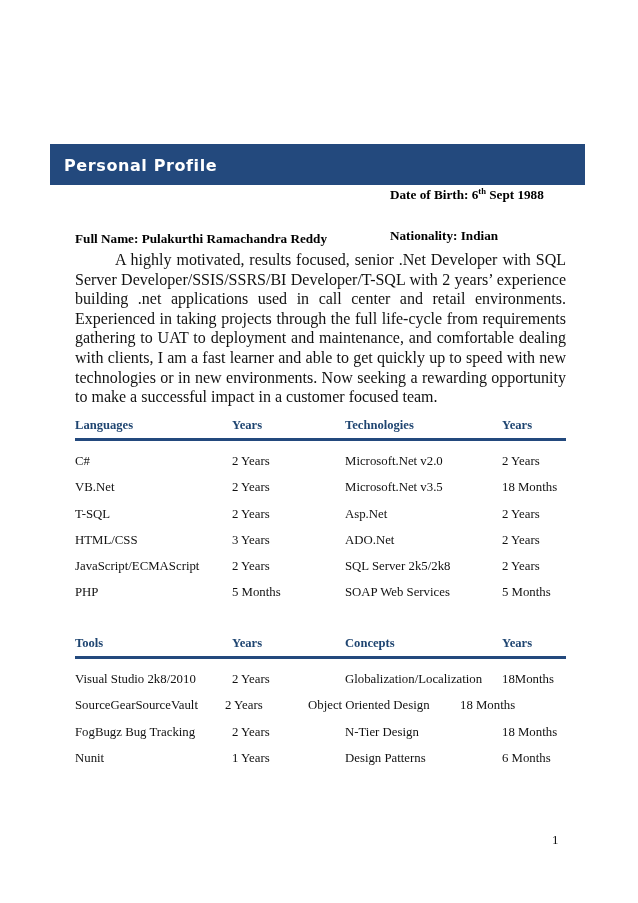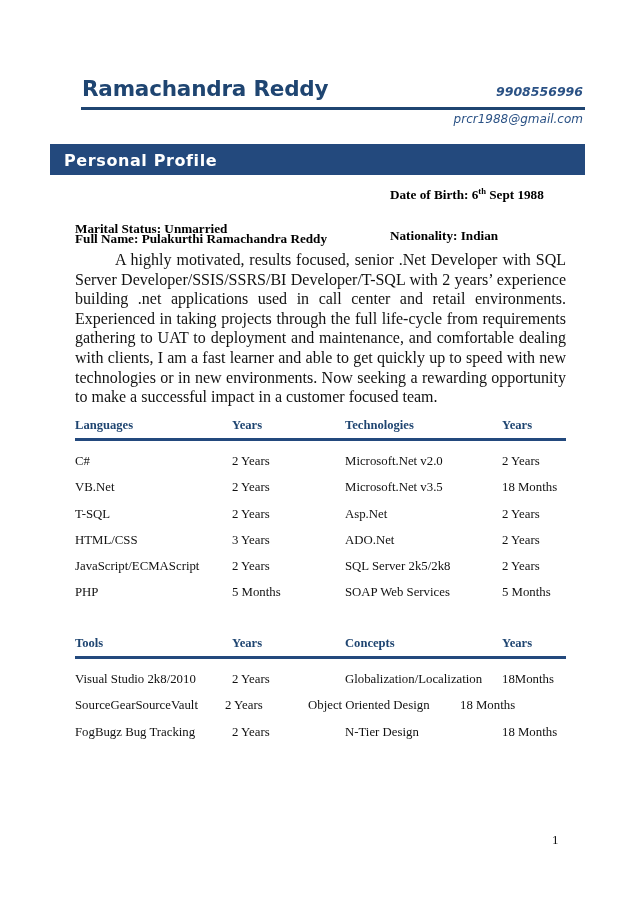--- a/index.html
+++ b/index.html
@@ -72,21 +72,21 @@
     font-size: 12px;
     color: #2b5285;
     white-space: nowrap;
   }
 
   
   .section-bar {
     position: absolute;
     left: 50px;
     width: 535px;
-    height: 31px;
+    height: 41px;
     background: #23497d;
   }
   .section-bar .section-title {
     position: absolute;
     left: 14px;
     top: 50%;
     transform: translateY(-50%);
     font-family: "DejaVu Sans", sans-serif;
     font-weight: bold;
     font-size: 16px;
@@ -192,36 +192,29 @@
     top: 832px;
     font-size: 13px;
     color: #111111;
   }
 </style>
 </head>
 <body>
 
 <div class="page">
 
-  <div class="header">
-    <div class="name">Ramachandra Reddy</div>
-    <div class="phone">9908556996</div>
-    <div class="header-rule"></div>
-    <div class="email">prcr1988@gmail.com</div>
-  </div>
 
   <div class="section-bar" id="bar-profile">
     <span class="section-title">Personal Profile</span>
   </div>
 
   <div class="detail-line detail-left" id="row-name">Full Name: Pulakurthi Ramachandra Reddy</div>
 
   <div class="detail-line detail-right" id="row-dob"><span>Date of Birth: 6</span><span class="sup">th</span><span> Sept 1988</span></div>
 
-  <div class="detail-line detail-left" id="row-marital">Marital Status: Unmarried</div>
 
   <div class="detail-line detail-right" id="row-nationality">Nationality: Indian</div>
 
   <div class="summary">A highly motivated, results focused, senior .Net Developer with SQL Server Developer/SSIS/SSRS/BI Developer/T-SQL with 2 years’ experience building .net applications used in call center and retail environments. Experienced in taking projects through the full life-cycle from requirements gathering to UAT to deployment and maintenance, and comfortable dealing with clients, I am a fast learner and able to get quickly up to speed with new technologies or in new environments. Now seeking a rewarding opportunity to make a successful impact in a customer focused team.</div>
 
 
   <div class="skill-table" id="table-languages">
     <div class="thead">
       <span class="th c1">Languages</span>
       <span class="th c2">Years</span>
@@ -289,18 +282,24 @@
         <span class="td c2b">2 Years</span>
         <span class="td c3b">Object Oriented Design</span>
         <span class="td c4b">18 Months</span>
       </div>
       <div class="trow">
         <span class="td c1">FogBugz Bug Tracking</span>
         <span class="td c2">2 Years</span>
         <span class="td c3">N-Tier Design</span>
         <span class="td c4">18 Months</span>
       </div>
+      <div class="trow">
+        <span class="td c1">Nunit</span>
+        <span class="td c2">1 Years</span>
+        <span class="td c3">Design Patterns</span>
+        <span class="td c4">6 Months</span>
+      </div>
     </div>
   </div>
 
   <div class="page-number">1</div>
 
 </div>
 
 </body></html>

